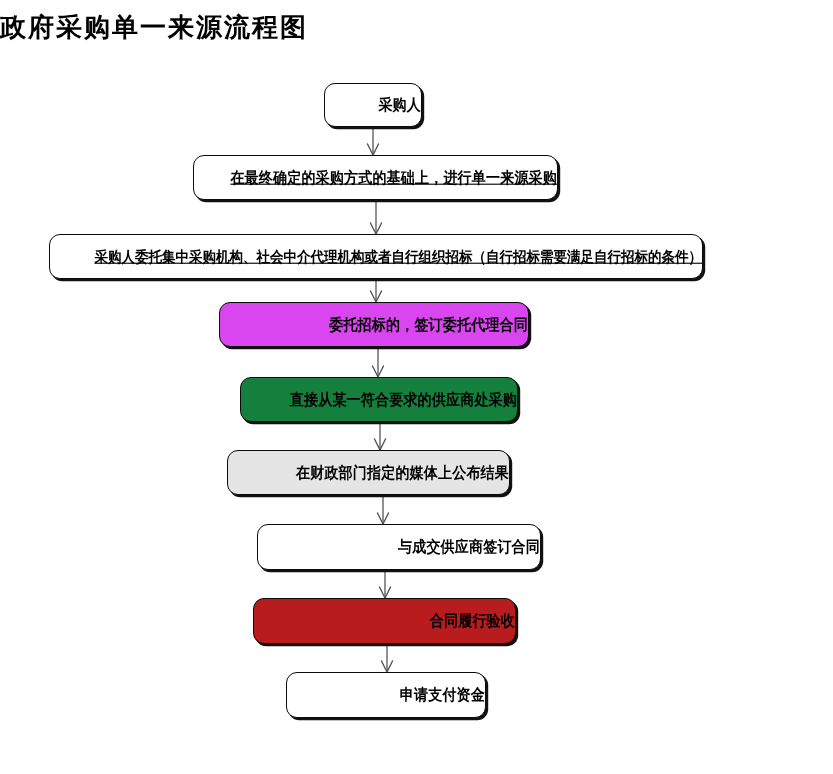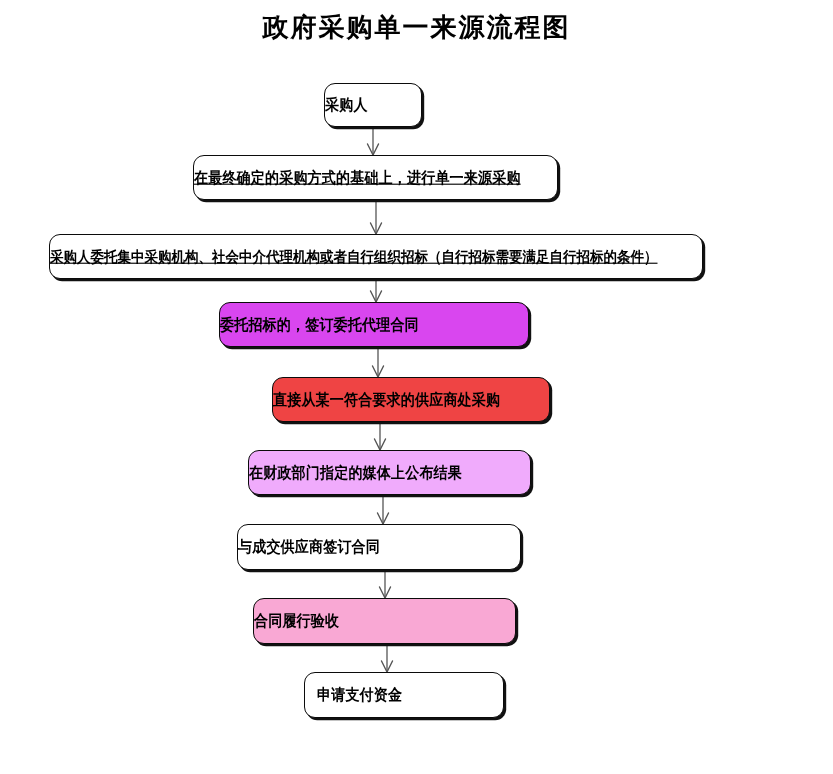--- a/index.html
+++ b/index.html
@@ -16,38 +16,38 @@
     width: 833px;
     height: 774px;
     background: #ffffff;
     overflow: hidden;
   }
   #title {
     position: absolute;
     left: 0;
     top: 10px;
     width: 833px;
-    text-align: center;
+    text-align: left;
     font-family: "DejaVu Serif", "Liberation Serif", serif;
     font-size: 26px;
     font-weight: 700;
     color: #000000;
     letter-spacing: 2px;
     white-space: nowrap;
   }
   .flow-box {
     position: absolute;
     box-sizing: border-box;
     border: 1.6px solid #0b0b0b;
     border-radius: 11px;
     background: #ffffff;
     box-shadow: 2.2px 2.2px 0 0 #111111;
     display: flex;
     align-items: center;
-    justify-content: flex-start;
+    justify-content: flex-end;
     z-index: 3;
   }
   .flow-box .box-label {
     font-family: "DejaVu Sans", "Liberation Sans", sans-serif;
     font-size: 14px;
     font-weight: 700;
     color: #000000;
     letter-spacing: 0.2px;
     line-height: 1.1;
     white-space: nowrap;
@@ -129,30 +129,30 @@
       </div>
       <div class="flow-box" style="left: 193px; top: 155px; width: 365px; height: 45px; border-color: rgb(11, 11, 11); background: rgb(255, 255, 255); text-decoration: underline;">
         <span class="box-label" style="color: rgb(0, 0, 0);">在最终确定的采购方式的基础上，进行单一来源采购</span>
       </div>
       <div class="flow-box wide" style="left: 49px; top: 234px; width: 654px; height: 45px; border-color: rgb(11, 11, 11); background: rgb(255, 255, 255); text-decoration: underline;">
         <span class="box-label" style="color: rgb(0, 0, 0);">采购人委托集中采购机构、社会中介代理机构或者自行组织招标（自行招标需要满足自行招标的条件）</span>
       </div>
       <div class="flow-box" style="left: 219px; top: 302px; width: 310px; height: 45px; border-color: rgb(11, 11, 11); background: #d946ef;">
         <span class="box-label" style="color: rgb(0, 0, 0);">委托招标的，签订委托代理合同</span>
       </div>
-      <div class="flow-box" style="left: 240px; top: 377px; width: 278px; height: 45px; border-color: rgb(11, 11, 11); background: #ef4444; margin-left: 32px;">
+      <div class="flow-box" style="left: 240px; top: 377px; width: 278px; height: 45px; border-color: rgb(11, 11, 11); background: #15803d;">
         <span class="box-label" style="color: rgb(0, 0, 0);">直接从某一符合要求的供应商处采购</span>
       </div>
-      <div class="flow-box" style="left: 248px; top: 450px; width: 283px; height: 45px; border-color: rgb(11, 11, 11); background: #f0abfc;">
+      <div class="flow-box" style="left: 227px; top: 450px; width: 283px; height: 45px; border-color: rgb(11, 11, 11); background: #e5e5e5;">
         <span class="box-label" style="color: rgb(0, 0, 0);">在财政部门指定的媒体上公布结果</span>
       </div>
-      <div class="flow-box" style="left: 237px; top: 524px; width: 284px; height: 46px; border-color: rgb(11, 11, 11); background: rgb(255, 255, 255);">
+      <div class="flow-box" style="left: 257px; top: 524px; width: 284px; height: 46px; border-color: rgb(11, 11, 11); background: rgb(255, 255, 255);">
         <span class="box-label" style="color: rgb(0, 0, 0);">与成交供应商签订合同</span>
       </div>
-      <div class="flow-box" style="left: 253px; top: 598px; width: 263px; height: 46px; border-color: rgb(11, 11, 11); background: #f9a8d4;">
+      <div class="flow-box" style="left: 253px; top: 598px; width: 263px; height: 46px; border-color: rgb(11, 11, 11); background: #b91c1c;">
         <span class="box-label" style="color: rgb(0, 0, 0);">合同履行验收</span>
       </div>
-      <div class="flow-box" style="left: 304px; top: 672px; width: 200px; height: 46px; border-color: rgb(11, 11, 11); background: rgb(255, 255, 255); padding-left: 12px;">
+      <div class="flow-box" style="left: 286px; top: 672px; width: 200px; height: 46px; border-color: rgb(11, 11, 11); background: rgb(255, 255, 255); padding-left: 12px;">
         <span class="box-label" style="color: rgb(0, 0, 0);">申请支付资金</span>
       </div>
     </div>
 
 </div>
 
 </body></html>

